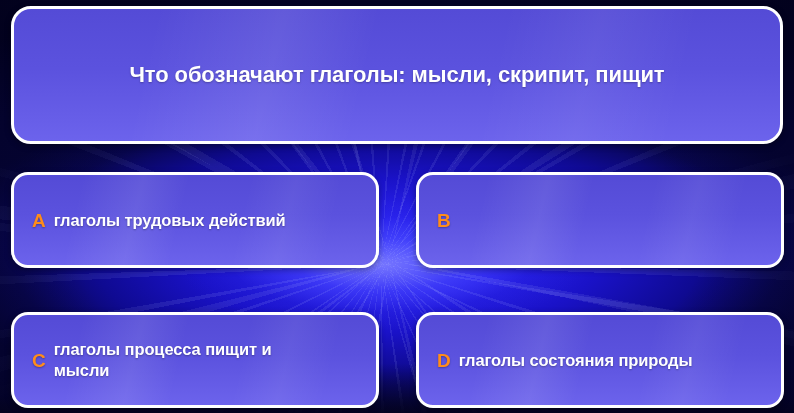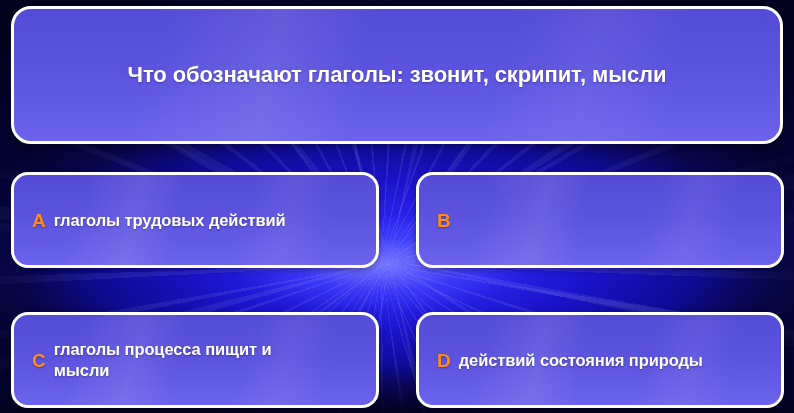--- a/index.html
+++ b/index.html
@@ -164,21 +164,21 @@
 <div id="screen">
 
   <div class="bg-layer bg-base"></div>
   <div class="bg-layer bg-core"></div>
   <div class="bg-layer bg-streaks"></div>
   <div class="bg-layer bg-streaks2"></div>
   <div class="bg-layer bg-vignette"></div>
   <div class="bg-layer bg-bottom-fade"></div>
 
   <div class="card" id="question-card">
-    <div id="question-text">Что обозначают глаголы: звонит, скрипит, мысли</div>
+    <div id="question-text">Что обозначают глаголы: мысли, скрипит, пищит</div>
   </div>
 
   <div class="card answer-card row1 colL">
     <div class="answer-inner">
       <span class="opt-letter">A</span>
       <span class="opt-text">глаголы трудовых действий</span>
     </div>
   </div>
 
   <div class="card answer-card row1 colR">
@@ -190,17 +190,17 @@
   <div class="card answer-card row2 colL">
     <div class="answer-inner">
       <span class="opt-letter">C</span>
       <span class="opt-text wrap-narrow">глаголы процесса пищит и мысли</span>
     </div>
   </div>
 
   <div class="card answer-card row2 colR">
     <div class="answer-inner">
       <span class="opt-letter">D</span>
-      <span class="opt-text wrap-narrow">действий состояния природы</span>
+      <span class="opt-text wrap-narrow">глаголы состояния природы</span>
     </div>
   </div>
 
 </div>
 
 </body></html>

